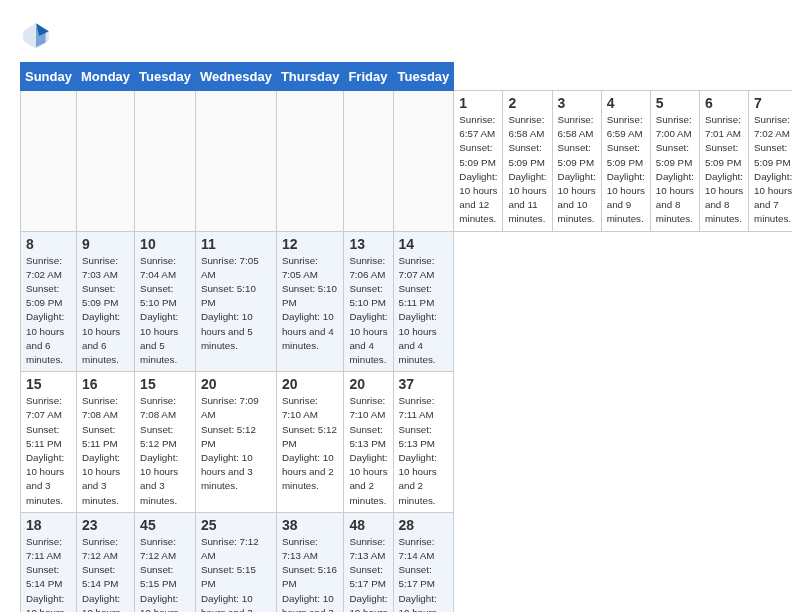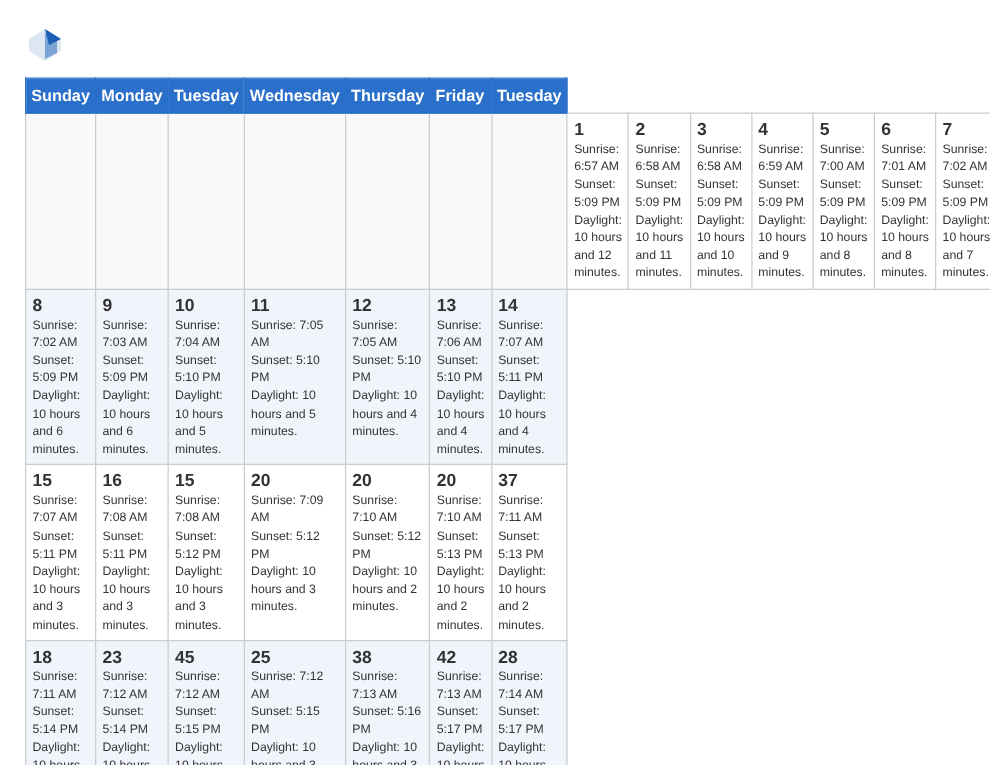--- a/index.html
+++ b/index.html
@@ -285,21 +285,21 @@
           Sunrise: 7:12 AM<br>Sunset: 5:15 PM<br>Daylight: 10 hours and 3 minutes.
         </div>
         </td>
         <td>
           <span class="day-num">38</span>
         <div class="day-info">
           Sunrise: 7:13 AM<br>Sunset: 5:16 PM<br>Daylight: 10 hours and 3 minutes.
         </div>
         </td>
         <td>
-          <span class="day-num">42</span>
+          <span class="day-num">48</span>
         <div class="day-info">
           Sunrise: 7:13 AM<br>Sunset: 5:17 PM<br>Daylight: 10 hours and 3 minutes.
         </div>
         </td>
         <td>
           <span class="day-num">28</span>
         <div class="day-info">
           Sunrise: 7:14 AM<br>Sunset: 5:17 PM<br>Daylight: 10 hours and 3 minutes.
         </div>
         </td>

